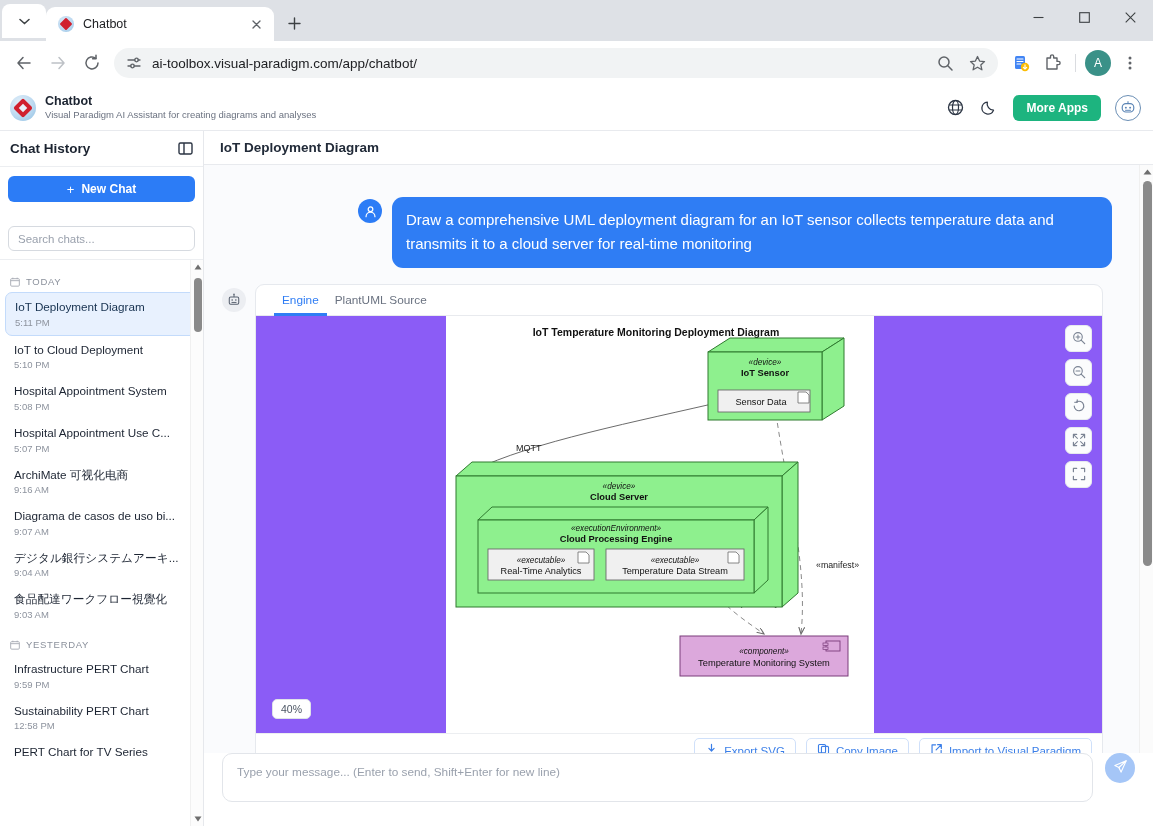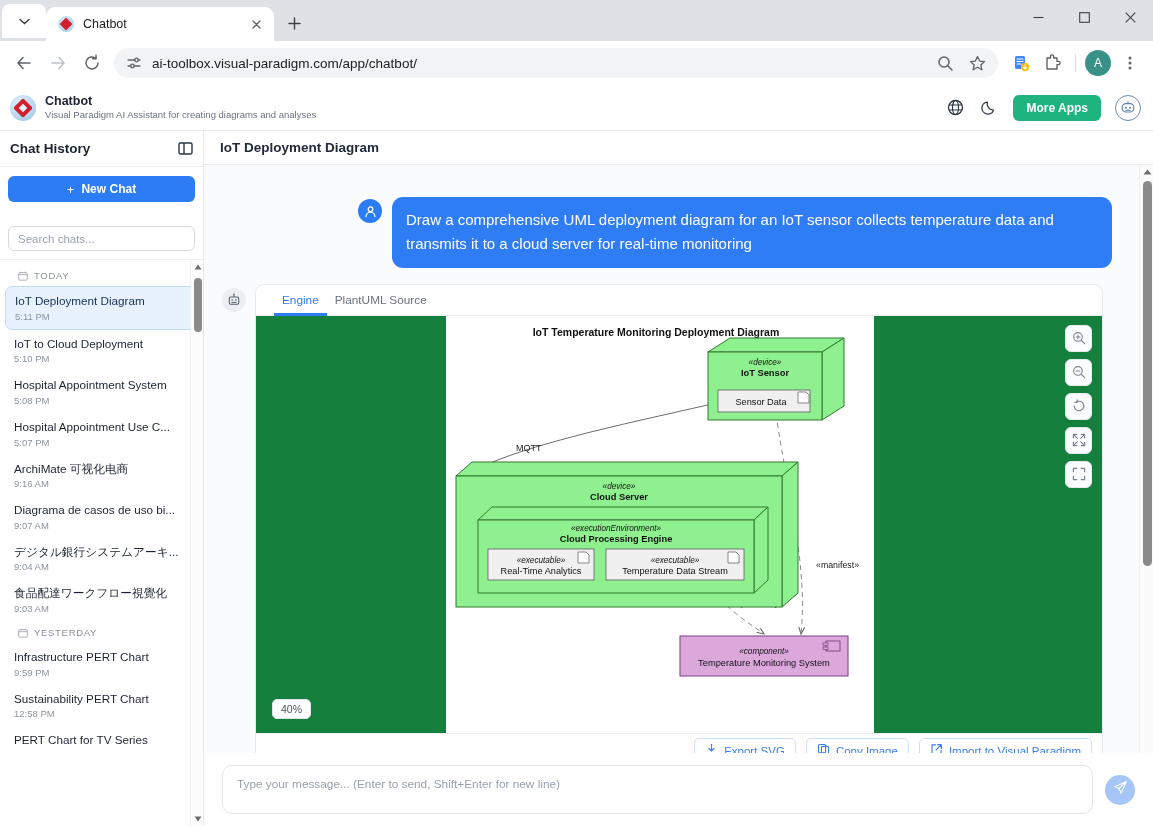--- a/index.html
+++ b/index.html
@@ -145,21 +145,22 @@
     padding: 0 9px; font-size: 11.5px; color: #303745;
     font-family: "Liberation Sans", sans-serif; outline: none;
   }
   .search-input::placeholder { color: #9aa1ad; }
   .chat-scroll {
     flex: 1 1 auto; overflow: hidden; position: relative; padding-top: 4px;
   }
   .group-head {
     display: flex; align-items: center; gap: 6px;
     font-size: 9.5px; letter-spacing: .7px; color: #8b919c;
-    padding: 6px 18px 5px;
+    padding: 6px 10px 5px;
+    margin-top: 6px;
   }
   .cal-ic { color: #a6abb4; display: flex; }
   .chat-item { margin: 0 5px; padding: 7px 9px; border-radius: 7px; }
   .chat-item.active { background: #e8f1fe; border: 1px solid #c3dbfb; }
   .ci-title { font-size: 11.7px; color: #1c2432; line-height: 1.25;
     white-space: nowrap; overflow: hidden; text-overflow: ellipsis; }
   .chat-item.active .ci-title { color: #16314f; }
   .ci-time { font-size: 9.5px; color: #8d939e; margin-top: 2px; }
   .sb-scrollbar {
     position: absolute; right: 0; top: 0; width: 13px; height: 100%;
@@ -209,21 +210,21 @@
   }
   .tabs { display: flex; height: 31px; padding: 0 18px; border-bottom: 1px solid #e8eaee; }
   .tab-item { font-size: 11.8px; color: #6a7280; padding: 0 8px;
     display: flex; align-items: center; position: relative; }
   .tab-item.sel { color: #2f7df4; font-weight: normal; }
   .tab-item.sel::after {
     content:""; position:absolute; left:0; right:0; bottom:-1px; height:2.5px; background:#2f7df4;
   }
 
   .canvas {
-    position: relative; height: 418px; background: #15803d;
+    position: relative; height: 418px; background: #8b5cf6;
     border-bottom: 1px solid #eceef1; overflow: hidden;
   }
   .canvas-white {
     position: absolute; left: 190px; top: 0; width: 428px; height: 418px;
     background: #fff;
   }
   .diagram-svg { position: absolute; left: 0; top: 0; }
   .zoom-badge {
     position: absolute; left: 16px; bottom: 14px;
     background: #fff; border: 1px solid #dfe3e8; border-radius: 5px;
@@ -243,21 +244,21 @@
   .foot-btn {
     height: 25px; background: #fff; border: 1px solid #cfe0fa; border-radius: 5px;
     color: #3b7fe8; font-size: 11.5px; padding: 0 10px;
     display: flex; align-items: center; gap: 6px;
     font-family: "Liberation Sans", sans-serif;
   }
 
   
   .composer {
     position: absolute; left: 0; bottom: 0; width: 949px; height: 73px;
-    background: #fff; display: flex; align-items: center; padding: 0 18px; gap: 12px;
+    background: #fff; display: flex; padding: 0 18px; gap: 12px;
   }
   .composer-box {
     flex: 1 1 auto; height: 49px; border: 1px solid #e2e5ea; border-radius: 10px;
     padding: 11px 14px; font-size: 11.8px; color: #9aa1ad; background: #fff;
   }
   .send-btn {
     width: 30px; height: 30px; border-radius: 50%; background: #a5c6f7;
     display: flex; align-items: center; justify-content: center; color: #fff; flex: 0 0 30px;
   }
 

